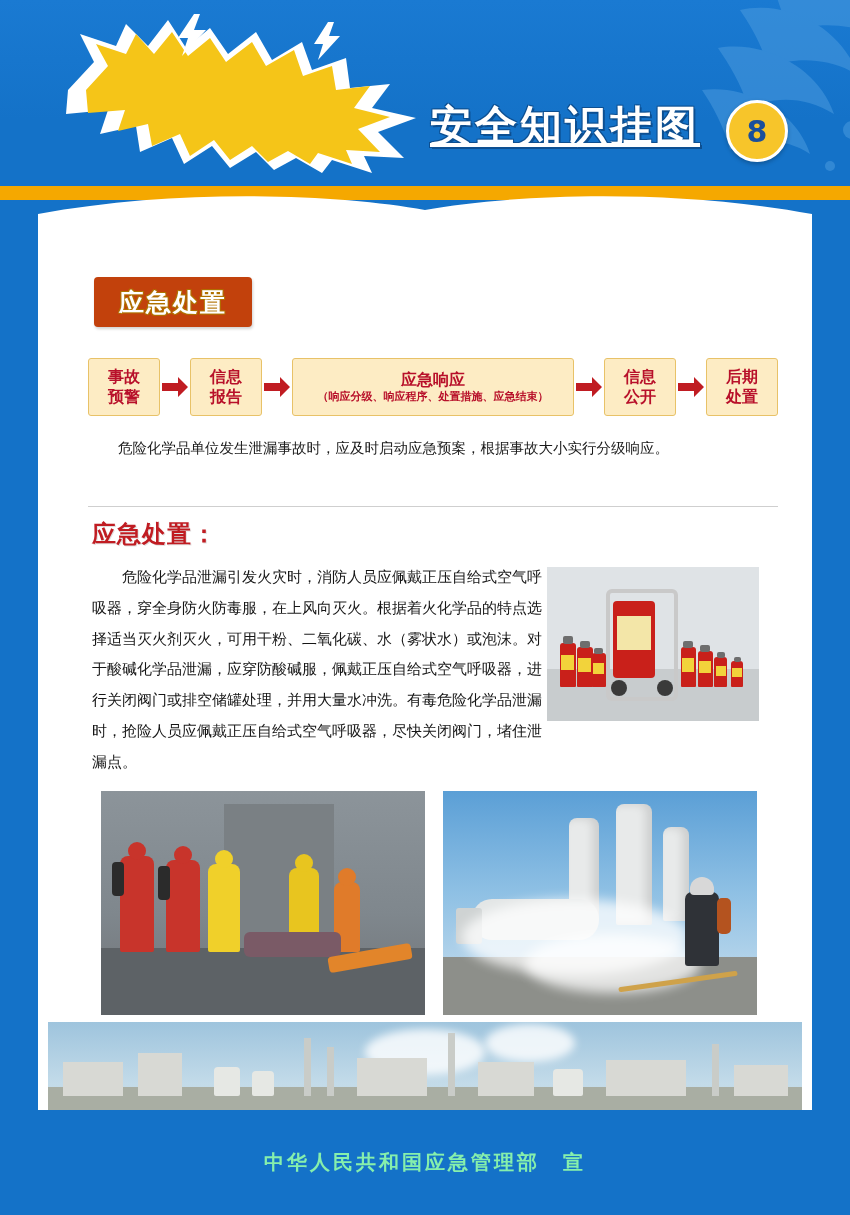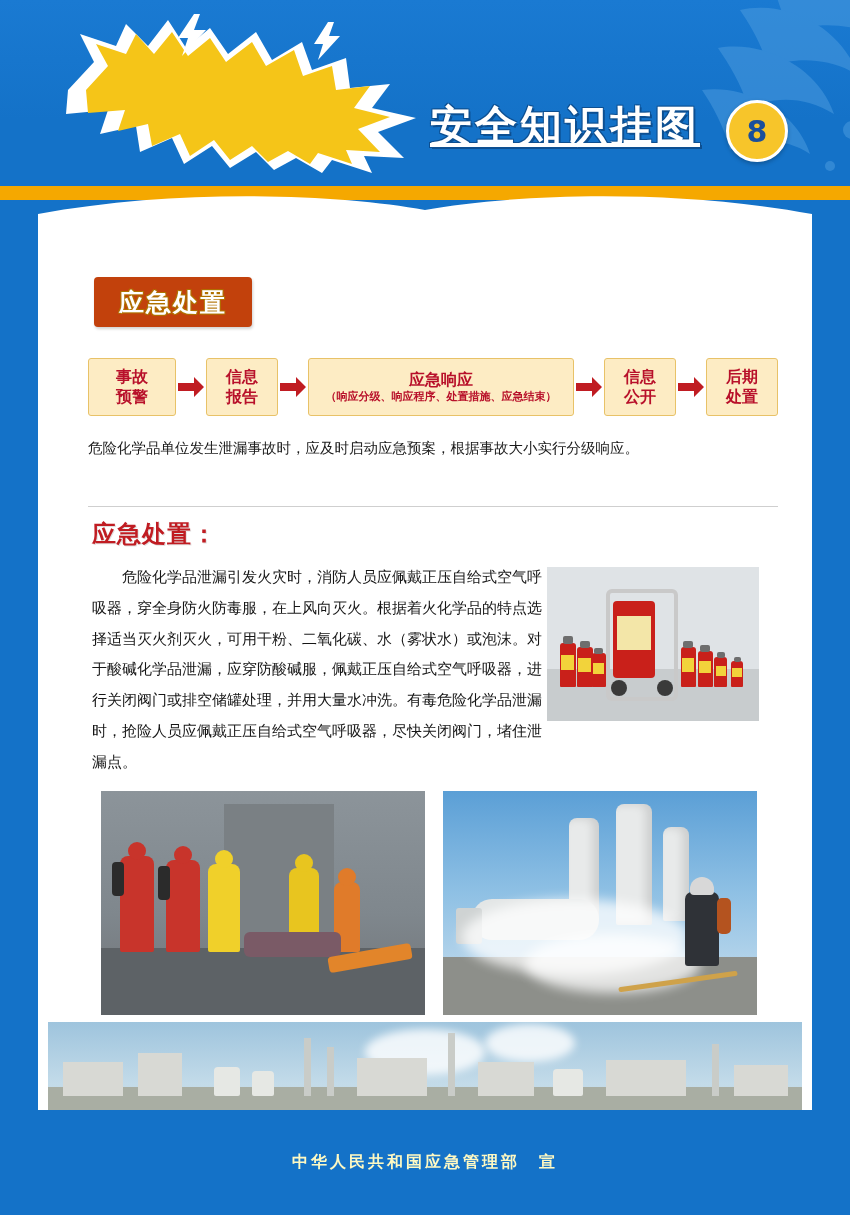--- a/index.html
+++ b/index.html
@@ -184,21 +184,21 @@
 
   
   .flow-notes {
     position: absolute;
     left: 50px; top: 212px;
     width: 700px;
     font-size: 14.5px;
     color: #1a1a1a;
     line-height: 2.0;
   }
-  .flow-notes div { white-space: nowrap; }
+  .flow-notes div { white-space: nowrap; margin-left: 30px; }
 
   
   .divider {
     position: absolute;
     left: 50px; top: 284px;
     width: 690px;
     height: 1px;
     background: #cfcfcf;
   }
 
@@ -300,22 +300,22 @@
     position: absolute;
     left: 0; bottom: 0;
     width: 850px;
     height: 105px;
     background: #1472c8;
     display: flex;
     align-items: center;
     justify-content: center;
   }
   .footer-text {
-    color: #fef9c3;
-    font-size: 16px;
+    color: #86efac;
+    font-size: 20px;
     font-weight: bold;
     letter-spacing: 3px;
   }
 </style>
 </head>
 <body>
 
 <div class="poster">
 
   <div class="header">
@@ -360,21 +360,21 @@
     </svg>
   </div>
 
   <div class="page">
 
     <div class="sec-tag">
       <span>应急处置</span>
     </div>
 
     <div class="flow">
-      <div class="flow-box" style="width:88px">
+      <div class="flow-box" style="width:72px">
         <span class="l1">事故</span>
         <span class="l1">预警</span>
       </div>
       <div class="arrow">
         <svg width="26" height="20" viewBox="0 0 26 20">
             <polygon points="0,6 16,6 16,0 26,10 16,20 16,14 0,14" fill="#c01c22"></polygon>
           </svg>
       </div>
       <div class="flow-box" style="width:72px">
         <span class="l1">信息</span>

